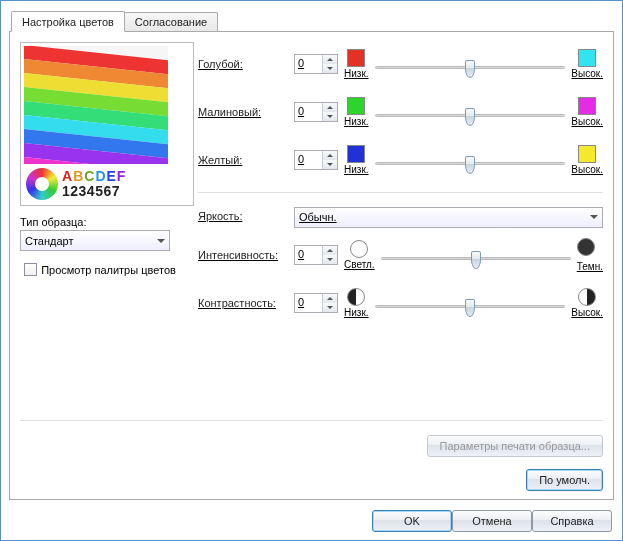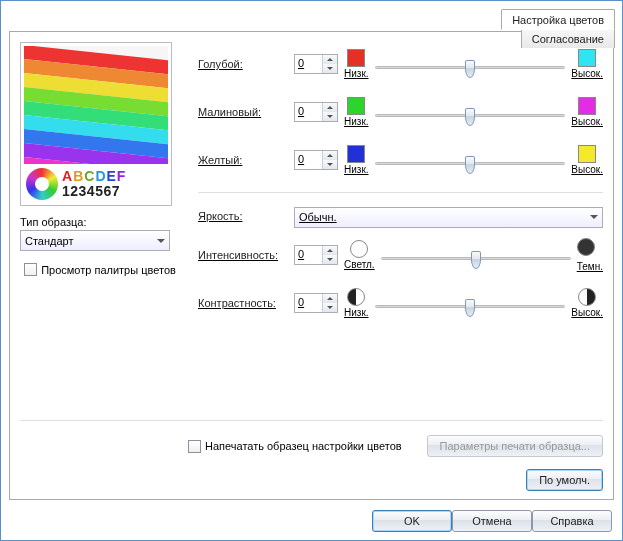--- a/index.html
+++ b/index.html
@@ -50,21 +50,20 @@
     flex: 1;
     padding: 8px 8px 0 8px;
     display: flex;
     flex-direction: column;
   }
   .tabbar {
     display: flex;
     align-items: flex-end;
     height: 22px;
     margin-left: 2px;
-    flex-direction: column;
   }
   .tab {
     padding: 3px 10px;
     border: 1px solid #a9a9a9;
     border-bottom: none;
     background: linear-gradient(to bottom, #f7f7f7, #e8e8e8);
     border-radius: 2px 2px 0 0;
     margin-right: -1px;
     position: relative;
     color: #222;
@@ -88,21 +87,21 @@
     display: flex;
     flex: 1;
   }
   .leftcol {
     width: 160px;
     display: flex;
     flex-direction: column;
     align-items: stretch;
   }
   .sample-box {
-    width: 152px;
+    width: 174px;
     border: 1px solid #bbb;
     padding: 3px;
     background: #fff;
   }
   .pencils {
     width: 144px;
     height: 118px;
     position: relative;
     overflow: hidden;
     background: #f6f6f6;
@@ -531,24 +530,20 @@
             </div>
           </div>
 
         </div>
       </div>
 
       <div class="sep"></div>
 
       <div class="bottom-of-panel">
         <div style="width:160px"></div>
-        <div class="chkrow" style="margin-top:0">
-          <div class="chkbox"></div>
-          <span>Напечатать образец настройки цветов</span>
-        </div>
         <div class="spacer"></div>
         <div class="btn disabled">
           <span>Параметры печати образца...</span>
         </div>
       </div>
 
       <div style="display:flex;justify-content:flex-end;padding-top:8px">
         <div class="btn default">
           <span>По умолч.</span>
         </div>

